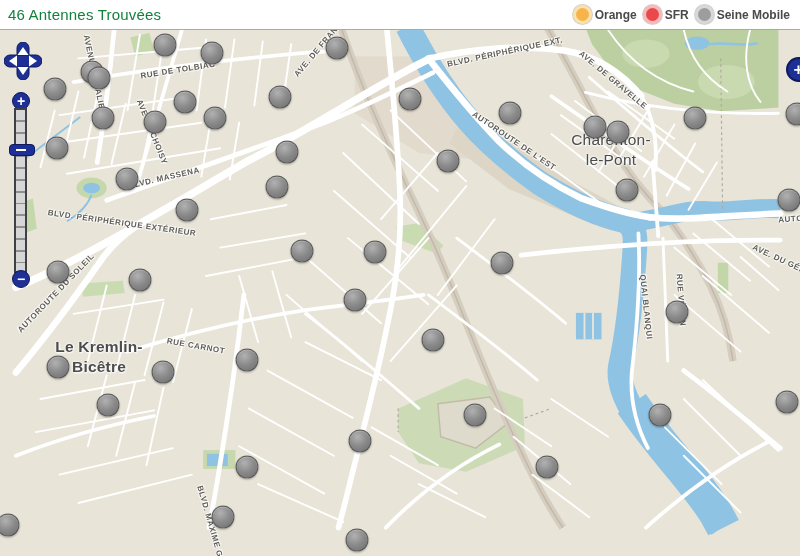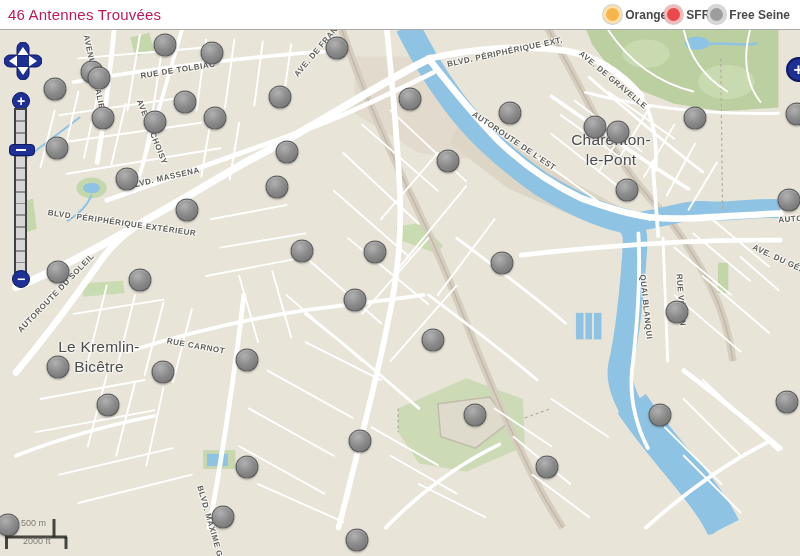--- a/index.html
+++ b/index.html
@@ -2,22 +2,22 @@
 <html style="--navy: #1E2F96;"><head>
 <meta charset="utf-8">
 <style>
   html,body{margin:0;padding:0;background:#fff;}
   #app{position:relative;width:800px;height:556px;overflow:hidden;
        font-family:"Liberation Sans","DejaVu Sans",sans-serif;background:#e8e4d8;}
   
   #header{position:absolute;top:0;left:0;width:800px;height:30px;background:#ffffff;
           border-bottom:1px solid #a9a9a9;display:flex;align-items:center;
           justify-content:space-between;box-sizing:border-box;padding:0 10px 0 8px;z-index:60;}
-  #title{font-size:15px;color:#be185d;letter-spacing:.2px;}
-  #legend{display:flex;align-items:center;}
+  #title{font-size:15px;color:#15803d;letter-spacing:.2px;}
+  #legend{display:flex;align-items:center;gap:9px;}
   .legend-item{display:flex;align-items:center;gap:6px;}
   .legend-swatch{width:13px;height:13px;border-radius:50%;flex:0 0 auto;}
   .legend-label{font-size:12px;font-weight:bold;color:#4a4a4a;white-space:nowrap;}
   
   #map{position:absolute;top:30px;left:0;width:800px;height:526px;overflow:hidden;cursor:grab;}
   #scenery{position:absolute;top:0;left:0;}
   .layer{position:absolute;top:-30px;left:0;width:800px;height:556px;pointer-events:none;}
   
   .street-label{position:absolute;white-space:nowrap;font-size:8px;font-weight:bold;
     color:#5e5c55;letter-spacing:.07em;transform:translate(-50%,-50%) rotate(var(--r));
@@ -67,21 +67,21 @@
         <div class="legend-item">
           <span class="legend-swatch" style="background: rgb(246, 180, 75); box-shadow: rgb(251, 226, 172) 0px 0px 0px 3px, rgba(120, 120, 120, 0.35) 0px 0px 0px 4px;"></span>
           <span class="legend-label">Orange</span>
         </div>
         <div class="legend-item">
           <span class="legend-swatch" style="background: rgb(233, 73, 74); box-shadow: rgb(246, 184, 184) 0px 0px 0px 3px, rgba(120, 120, 120, 0.35) 0px 0px 0px 4px;"></span>
           <span class="legend-label">SFR</span>
         </div>
         <div class="legend-item">
           <span class="legend-swatch" style="background: rgb(157, 157, 157); box-shadow: rgb(216, 216, 216) 0px 0px 0px 3px, rgba(120, 120, 120, 0.35) 0px 0px 0px 4px;"></span>
-          <span class="legend-label">Free Seine</span>
+          <span class="legend-label">Seine Mobile</span>
         </div>
       </div>
 </div>
 
 <div id="map">
 
   <svg id="scenery" width="800" height="526" viewBox="0 30 800 556" xmlns="http://www.w3.org/2000/svg">
     <rect x="0" y="30" width="800" height="526" fill="#e8e4d8"></rect>
 
     <polygon points="468,118 560,178 642,222 606,236 515,198 452,150" fill="#ddd6c7"></polygon>
@@ -254,21 +254,21 @@
         <div class="street-label" style="left: 122px; top: 223px; --r: 8deg;">BLVD. PÉRIPHÉRIQUE EXTÉRIEUR</div>
         <div class="street-label" style="left: 56px; top: 293px; --r: -46deg;">AUTOROUTE DU SOLEIL</div>
         <div class="street-label" style="left: 196px; top: 346px; --r: 10deg;">RUE CARNOT</div>
         <div class="street-label" style="left: 646px; top: 307px; --r: 84deg;">QUAI BLANQUI</div>
         <div class="street-label" style="left: 681px; top: 300px; --r: 86deg;">RUE VÉRON</div>
         <div class="street-label" style="left: 790px; top: 264px; --r: 25deg;">AVE. DU GÉNÉRAL</div>
         <div class="street-label" style="left: 806px; top: 218px; --r: -4deg;">AUTOROUTE</div>
         <div class="street-label" style="left: 213px; top: 532px; --r: 74deg;">BLVD. MAXIME GORKI</div>
       </div>
   <div id="city-labels" class="layer">
-        <div class="city-label" style="left: 99px; top: 357px;">
+        <div class="city-label" style="left: 99px; top: 357px; font-weight: bold;">
           <div>Le Kremlin-</div>
           <div>Bicêtre</div>
         </div>
         <div class="city-label" style="left: 611px; top: 150px;">
           <div>Charenton-</div>
           <div>le-Pont</div>
         </div>
       </div>
 
   <div id="markers" class="layer">
@@ -329,26 +329,14 @@
     <polygon points="33,19 25,13.5 25,24.5" fill="#fff"></polygon>
   </svg>
   <div id="zoombar">
     <div id="zoom-in" class="roundbtn navy">+</div>
     <div id="zoom-track"></div>
     <div id="zoom-handle" class="navy"></div>
     <div id="zoom-out" class="roundbtn navy">−</div>
   </div>
   <div id="expand-btn" class="navy">+</div>
 
-  <div id="scalebar">
-    <svg width="80" height="36">
-      <g stroke="rgba(40,40,35,.85)" stroke-width="3">
-        <line x1="1" y1="21" x2="63" y2="21"></line>
-        <line x1="2.5" y1="21" x2="2.5" y2="33"></line>
-        <line x1="50" y1="3" x2="50" y2="21"></line>
-        <line x1="62" y1="21" x2="62" y2="33"></line>
-      </g>
-    </svg>
-    <span id="scale-metric" class="scale-text">500 m</span>
-    <span id="scale-imperial" class="scale-text">2000 ft</span>
-  </div>
 </div>
 </div>
 
 </body></html>

